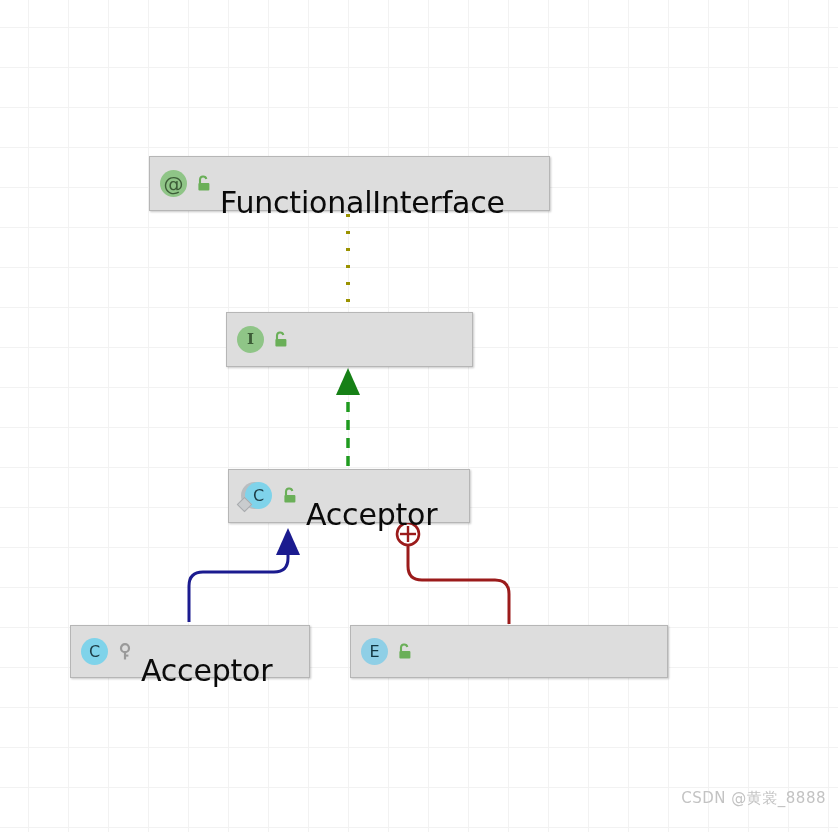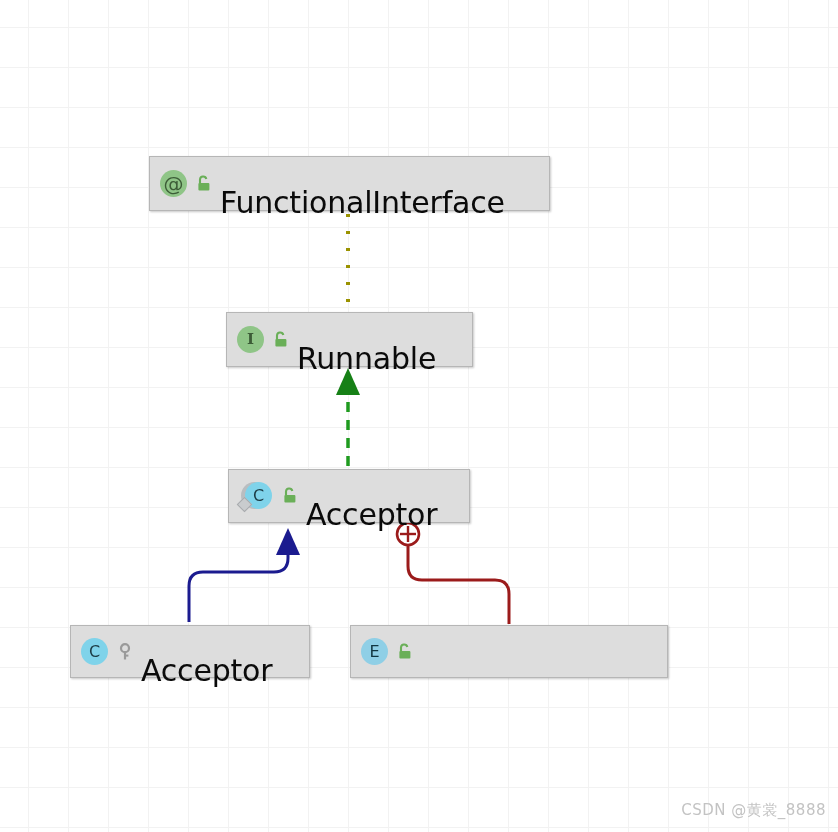--- a/index.html
+++ b/index.html
@@ -119,21 +119,21 @@
     inset: 0;
     width: 838px;
     height: 832px;
     pointer-events: none;
   }
 
   
   #watermark {
     position: absolute;
     right: 12px;
-    bottom: 12px;
+    bottom: 24px;
     font-size: 15px;
     color: #c3c3c3;
     font-family: "DejaVu Sans", sans-serif;
     letter-spacing: 0.5px;
     user-select: none;
     margin-left: 44px;
   }
 </style>
 </head>
 <body>
@@ -180,21 +180,20 @@
   <div class="node" style="left:226px; top:312px; width:247px; height:55px;">
     <div class="badge green">
       <span class="badge-glyph iface">I</span>
     </div>
     <span class="vis-icon">
       <svg width="18" height="20" viewBox="0 0 18 20">
         <path d="M5 9 V5.5 A3.2 3.2 0 0 1 11.3 5.0" fill="none" stroke="#6aaf58" stroke-width="2.1"></path>
         <rect x="3.4" y="9" width="11" height="7.6" rx="1" fill="#6aaf58"></rect>
       </svg>
     </span>
-    <span class="node-label big">Runnable</span>
   </div>
 
   <div class="node" style="left:228px; top:469px; width:242px; height:54px;">
     <div class="nested-wrap">
       <div class="nested-halo"></div>
       <div class="badge blue">
         <span class="badge-glyph cls">C</span>
       </div>
       <div class="nested-diamond"></div>
     </div>

